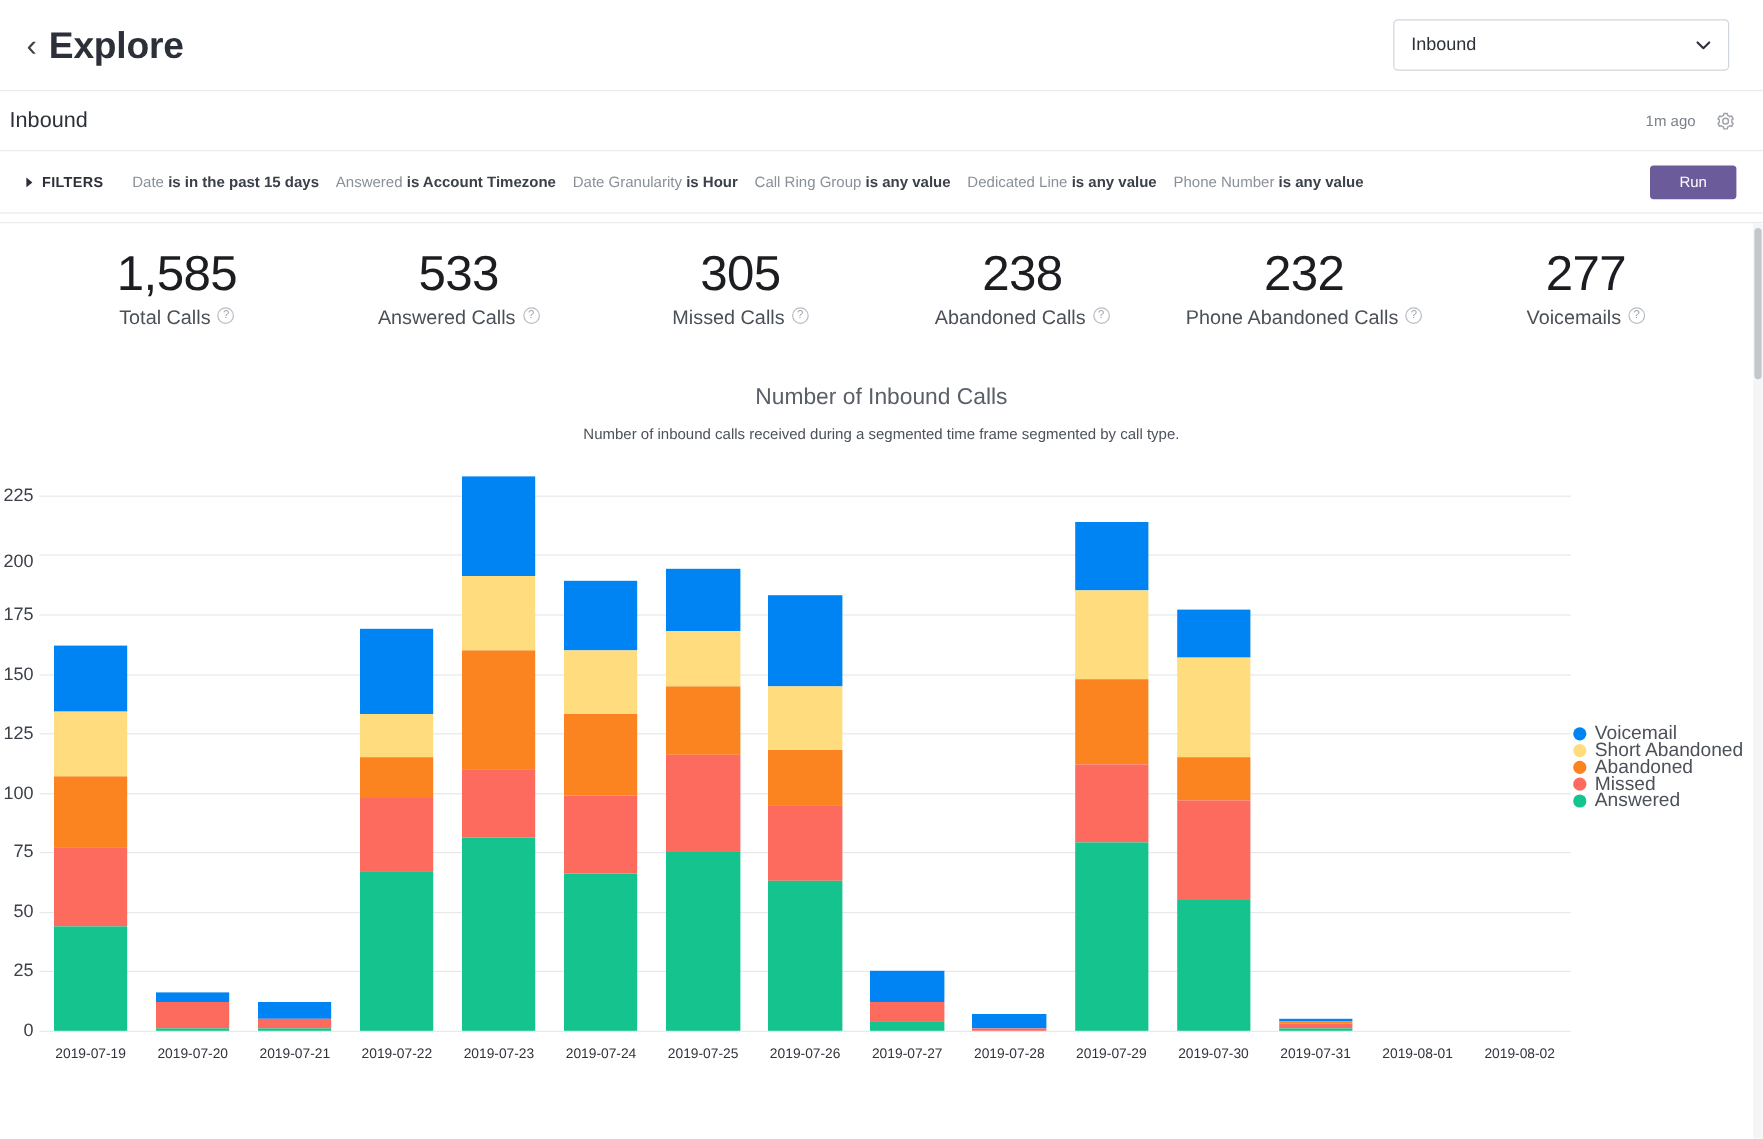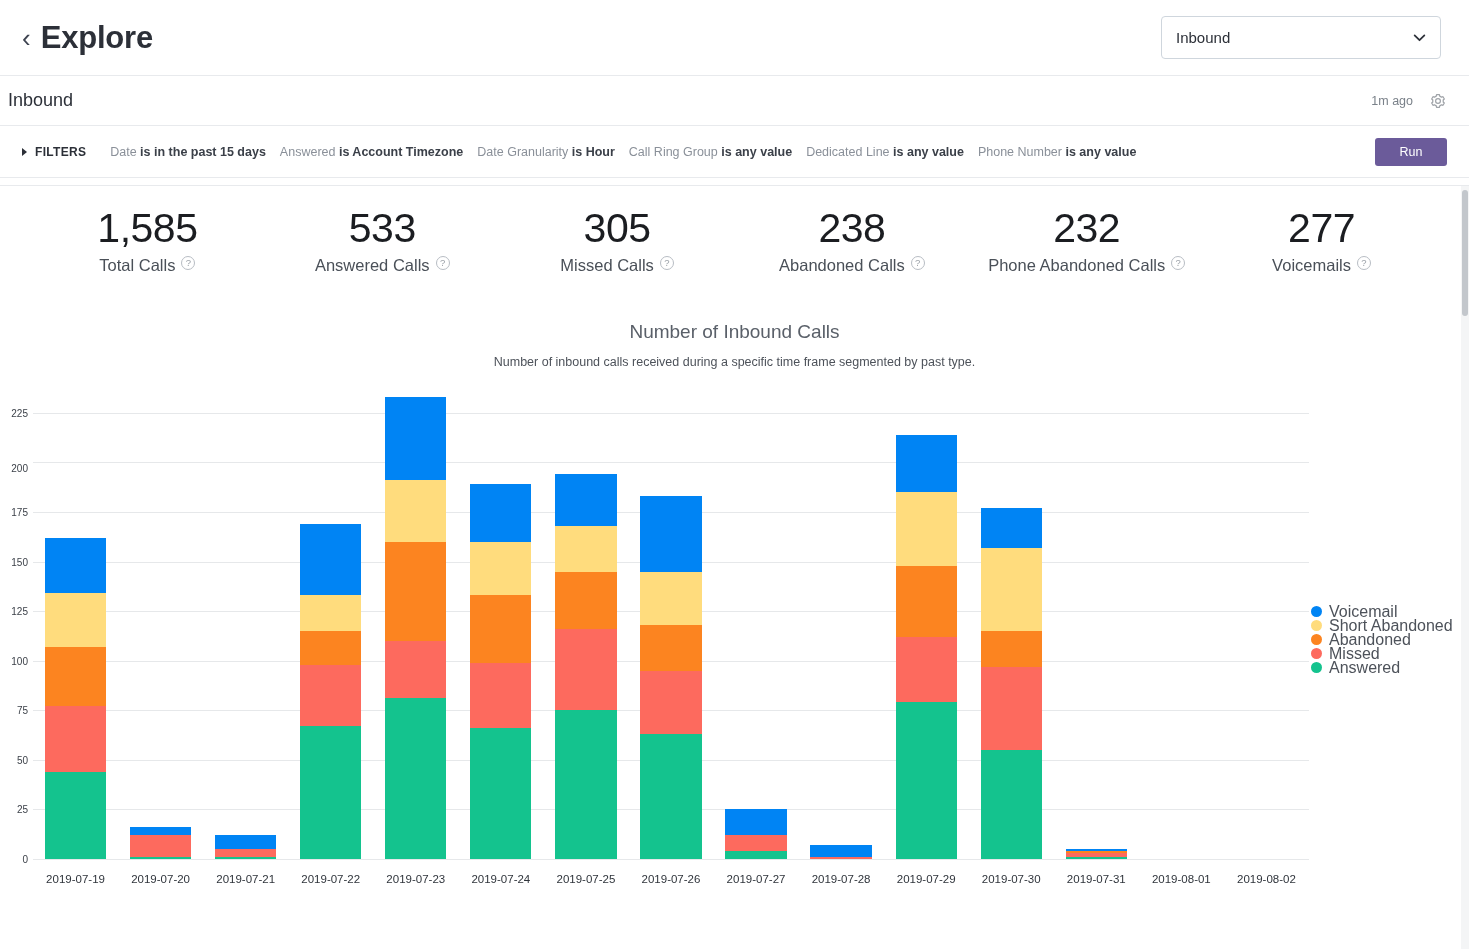--- a/index.html
+++ b/index.html
@@ -81,21 +81,21 @@
   
   .chart-title{ text-align:center; font-size:19px; color:#5a6069; margin-top:42px;}
   .chart-sub{ text-align:center; font-size:12.5px; color:#4d525a; margin-top:12px;}
 
   .plot-outer{ position:relative; margin-top:24px; height:480px;}
   .plot{
     position:absolute; left:33px; right:160px; top:20px; height:446px;
   }
   .ylabels{ position:absolute; left:0; top:20px; width:28px; height:446px;}
   .ylab{
-    position:absolute; right:0; font-size:10px; color:#3c4149;
+    position:absolute; right:0; font-size:15px; color:#3c4149;
     transform:translateY(-50%); white-space:nowrap;
   }
   .grid-line{
     position:absolute; left:0; right:0; height:1px; background:#e6e8ea;
   }
   .bars{ position:absolute; left:0; right:0; top:0; bottom:0; display:flex; }
   .barcell{ flex:1; position:relative; }
   .bar{
     position:absolute; bottom:0; left:14%; width:72%;
     display:flex; flex-direction:column-reverse;
@@ -203,21 +203,21 @@
     <div class="kpi">
       <div class="kpi-num">277</div>
       <div class="kpi-lbl-row">
         <span class="kpi-lbl">Voicemails</span>
         <span class="qmark">?</span>
       </div>
     </div>
   </div>
 
 <div class="chart-title">Number of Inbound Calls</div>
-<div class="chart-sub">Number of inbound calls received during a specific time frame segmented by past type.</div>
+<div class="chart-sub">Number of inbound calls received during a segmented time frame segmented by call type.</div>
 
 <div class="plot-outer">
   <div class="ylabels" id="ylabels">
       <div class="ylab" style="top: 446px;">0</div>
       <div class="ylab" style="top: 396.444px;">25</div>
       <div class="ylab" style="top: 346.889px;">50</div>
       <div class="ylab" style="top: 297.333px;">75</div>
       <div class="ylab" style="top: 247.778px;">100</div>
       <div class="ylab" style="top: 198.222px; margin-left: 14px;">125</div>
       <div class="ylab" style="top: 148.667px;">150</div>

